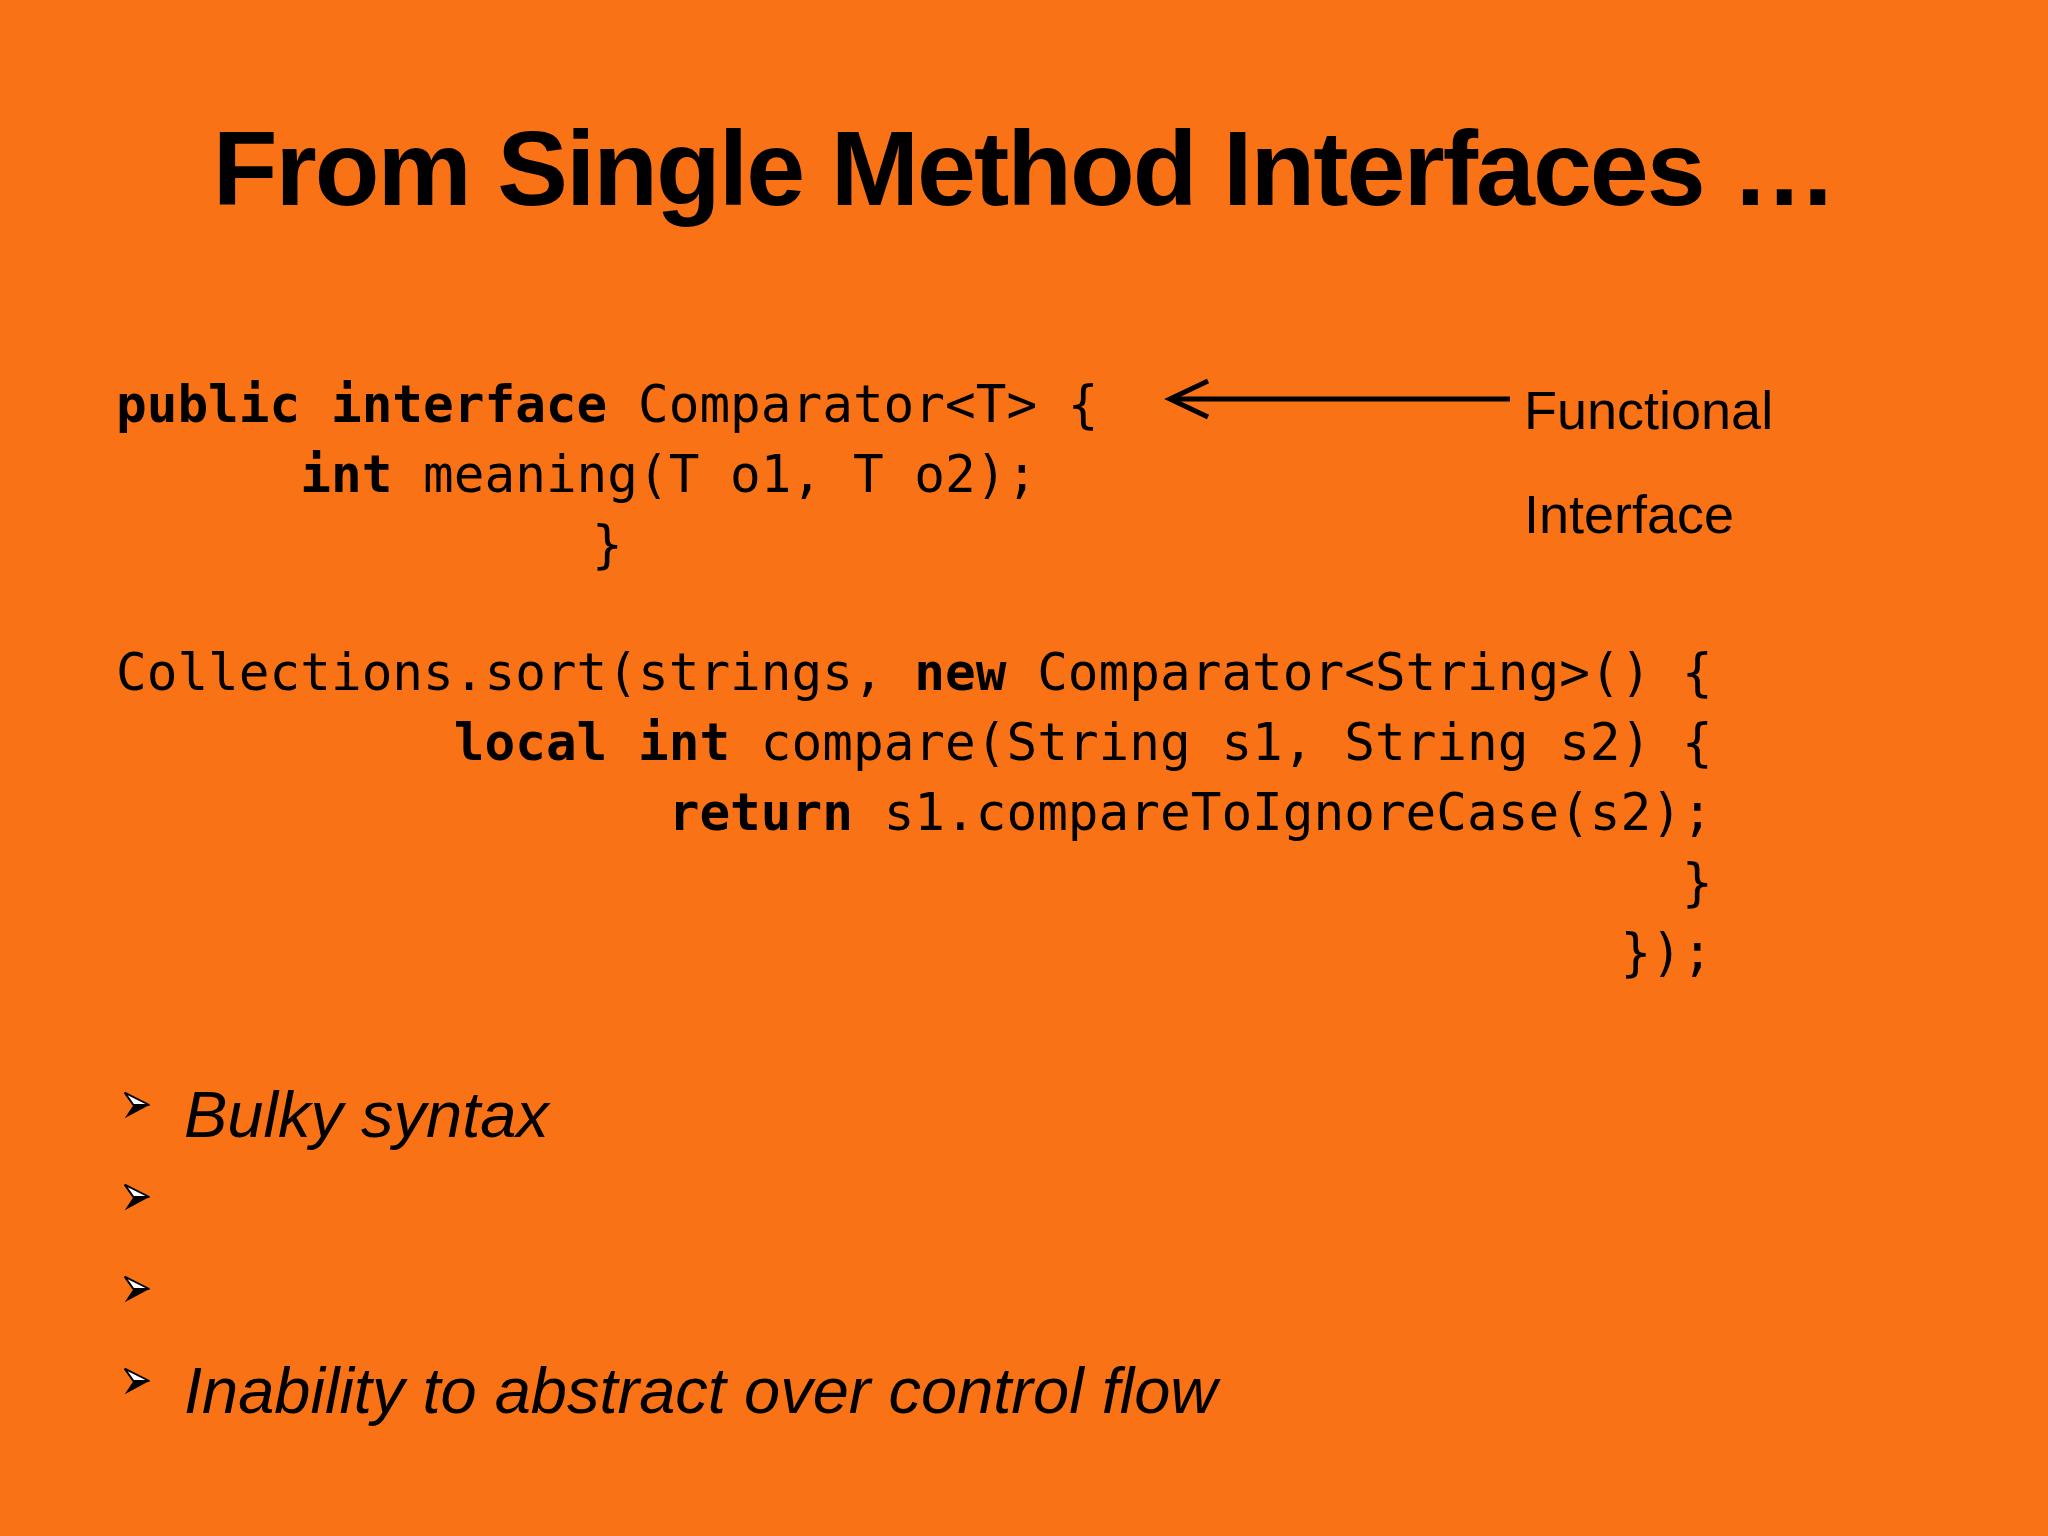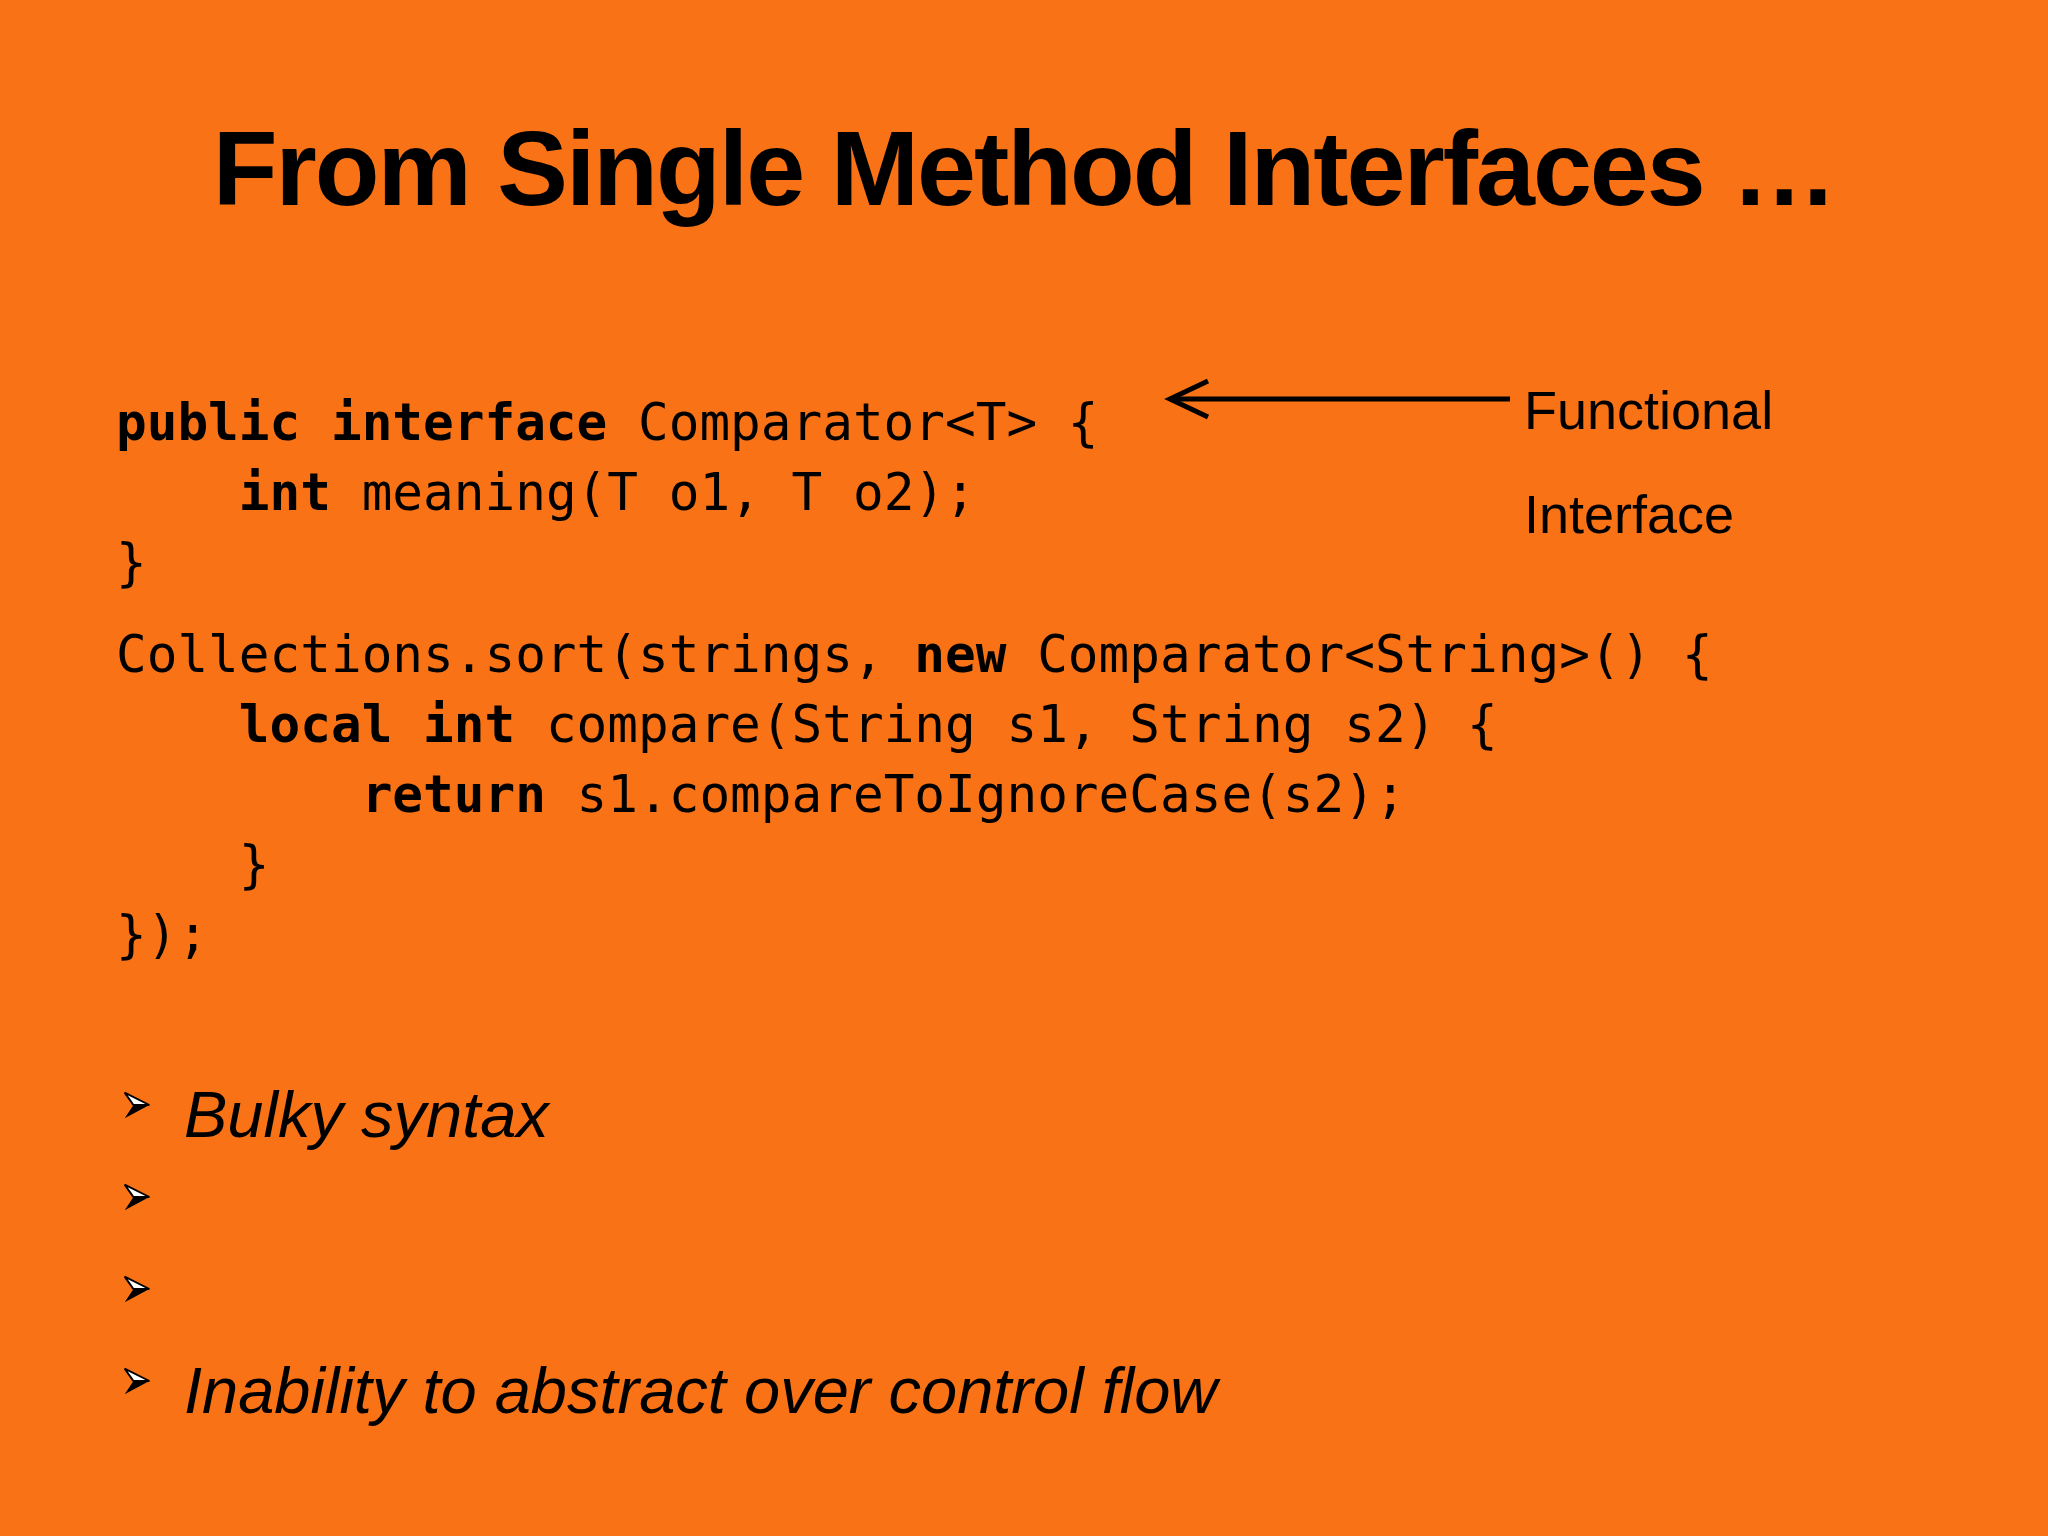--- a/index.html
+++ b/index.html
@@ -23,22 +23,22 @@
     font-weight: bold;
     letter-spacing: -2px;
     white-space: nowrap;
   }
   .code {
     position: absolute;
     left: 116px;
     font-family: "DejaVu Sans Mono", "Liberation Mono", monospace;
     font-size: 51px;
   }
-  .code-1 { top: 388px; }
-  .code-2 { top: 620px; }
+  .code-1 { top: 370px; text-align: center; }
+  .code-2 { top: 638px; text-align: right; }
   .code-line {
     white-space: pre;
     height: 70px;
     line-height: 70px;
   }
   .kw { font-weight: bold; }
   .pointer-arrow {
     position: absolute;
     left: 1162px;
     top: 376px;

